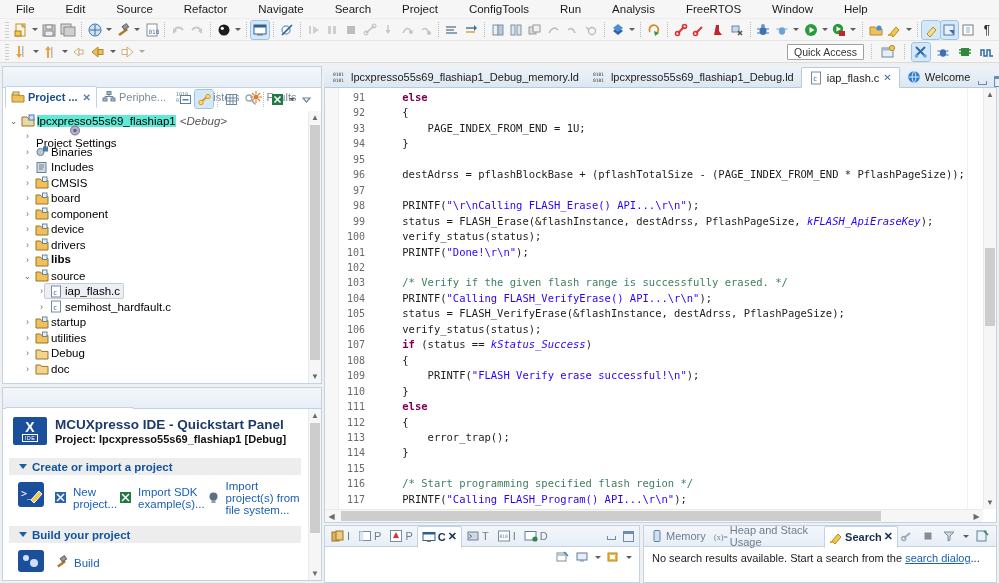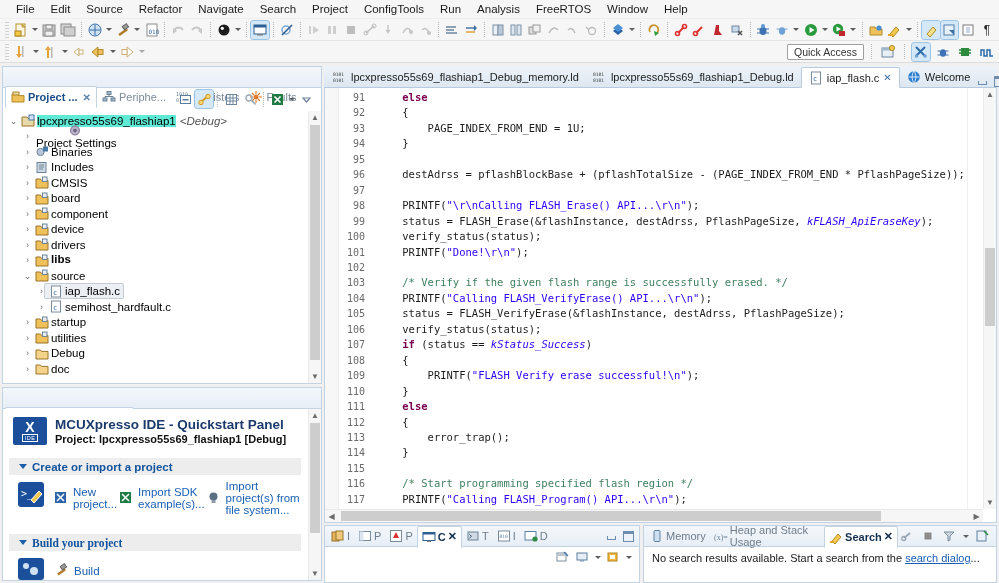--- a/index.html
+++ b/index.html
@@ -11,21 +11,21 @@
     font-size: 11px;
     color: #1c1c1c;
     background: #f4f5f7;
   }
   #app { position: relative; width: 999px; height: 583px; background: #f0f0f0; }
 
   
   .menubar {
     height: 19px; background: #f6f6f6;
     display: flex; align-items: center;
-    padding-left: 8px; gap: 0px;
+    padding-left: 8px; gap: 15px;
     border-bottom: 1px solid #eeeeee;
   }
   .menubar .mi {
     padding: 2px 8px; font-size: 11.5px; color: #1a1a1a;
     white-space: nowrap; cursor: default;
   }
 
   
   .toolbar {
     background: #f6f6f6; display: flex; align-items: center;
@@ -918,21 +918,21 @@
                 <span class="qs-link">
                   <span><svg width="13" height="13">
                         <circle cx="6.5" cy="5.5" r="4" fill="#5b6f85"></circle>
                         <rect x="4.5" y="9" width="4" height="3" fill="#8b9aac"></rect>
                       </svg></span>
                   <span class="u">Import project(s) from file system...</span>
                 </span>
               </span>
             </div>
 
-            <div class="qs-section" style="margin-top:18px;font-family:Liberation Serif, serif;">
+            <div class="qs-section" style="margin-top:10px;">
               <span class="tri"></span>
               <span class="lbl">Build your project</span>
             </div>
             <div class="qs-items">
               <span class="qs-bigicon">
                 <svg width="30" height="30">
                     <rect x="1" y="2" width="26" height="22" rx="3" fill="#1b4f9c"></rect>
                     <circle cx="9" cy="10" r="3" fill="#cfe0f3"></circle>
                     <circle cx="17" cy="15" r="4" fill="#cfe0f3"></circle>
                   </svg>

